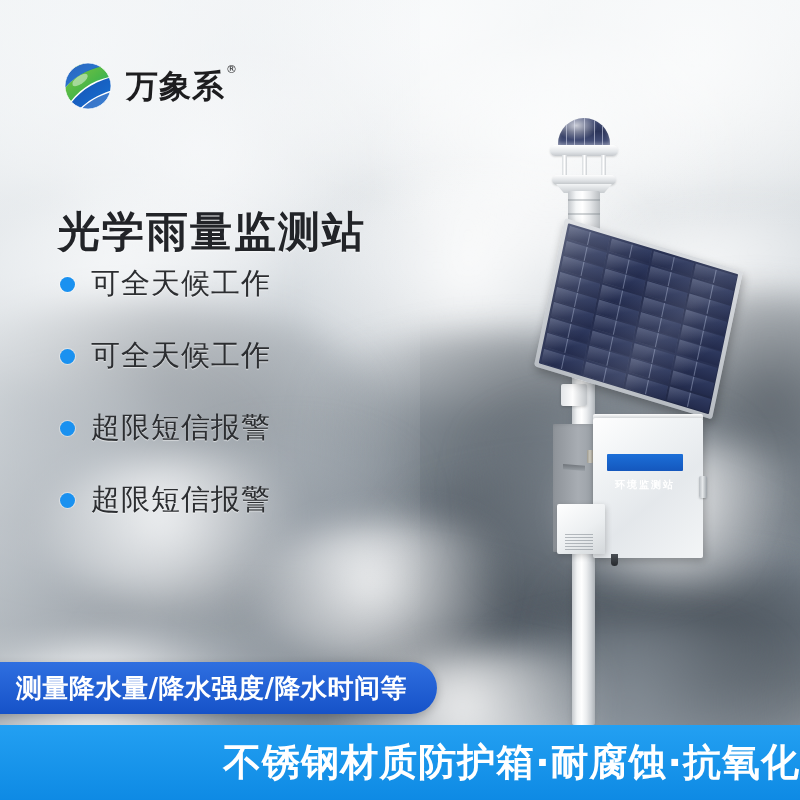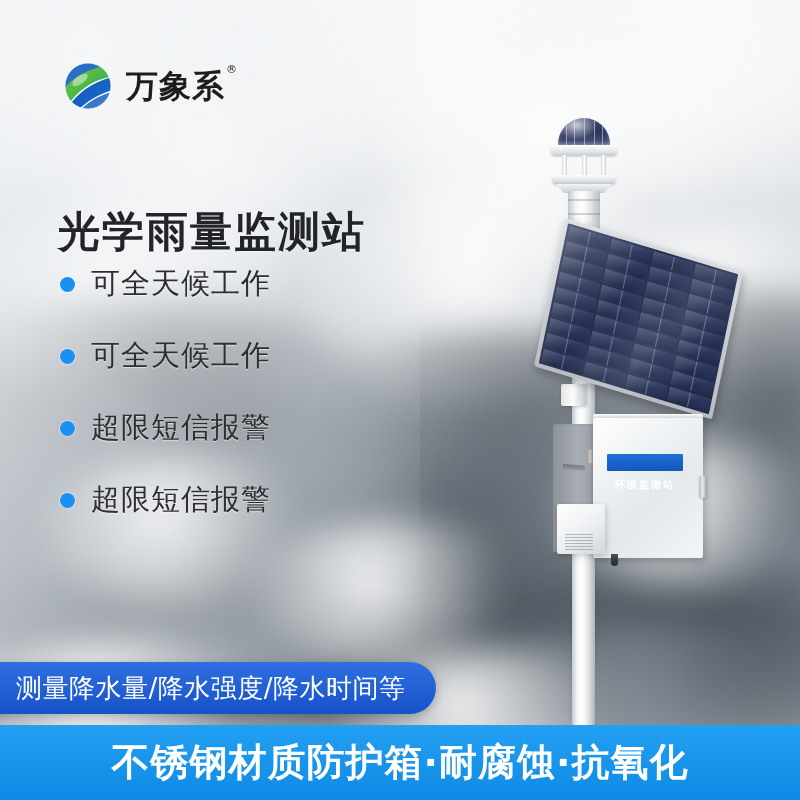--- a/index.html
+++ b/index.html
@@ -121,30 +121,30 @@
   .pill{
     position:absolute;left:-18px;top:662px;
     height:52px;padding:0 30px 0 34px;
     display:flex;align-items:center;
     background:linear-gradient(180deg,#2f6fe0,#1652c8);
     border-radius:0 28px 28px 0;
     box-shadow:0 3px 10px rgba(0,0,0,.22);
   }
   .pill-text{
     font-family:"DejaVu Sans","Liberation Sans",sans-serif;
-    font-size:26px;font-weight:400;color:#ffffff;letter-spacing:.5px;
+    font-size:26px;font-weight:700;color:#ffffff;letter-spacing:.5px;
     white-space:nowrap;
     text-align:center;
   }
 
   
   .bottombar{
     position:absolute;left:0;bottom:0;width:800px;height:75px;
     background:linear-gradient(180deg,#23a0f2,#0e8ae4);
-    display:flex;align-items:center;justify-content:center;
+    display:flex;align-items:center;justify-content:flex-end;
   }
   .bottombar-text{
     font-family:"DejaVu Sans","Liberation Sans",sans-serif;
     font-size:38px;font-weight:700;color:#ffffff;letter-spacing:1px;
     white-space:nowrap;
   }
 
   
   .pole{
     position:absolute;left:572px;top:180px;width:23px;height:545px;

